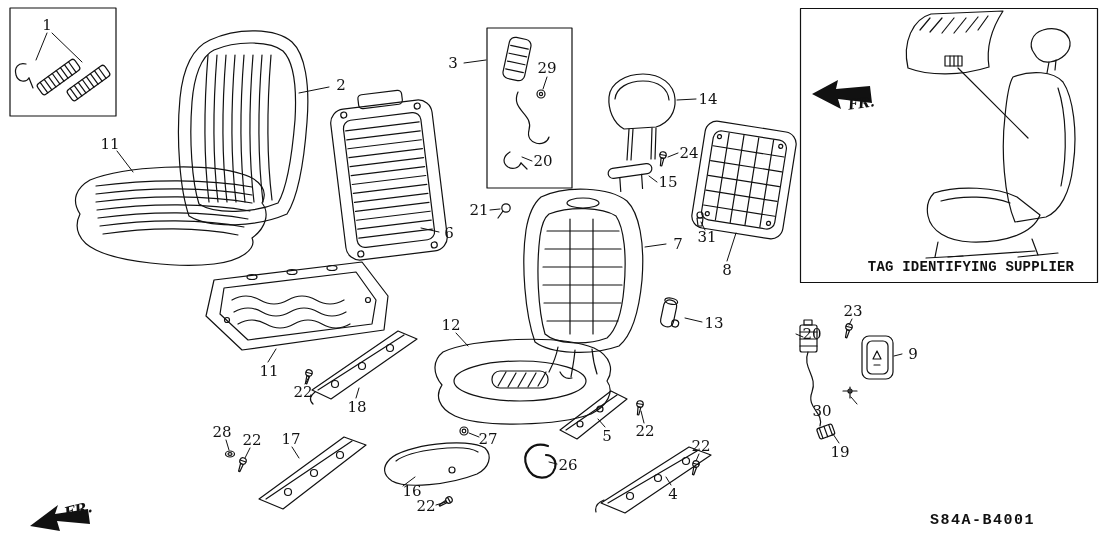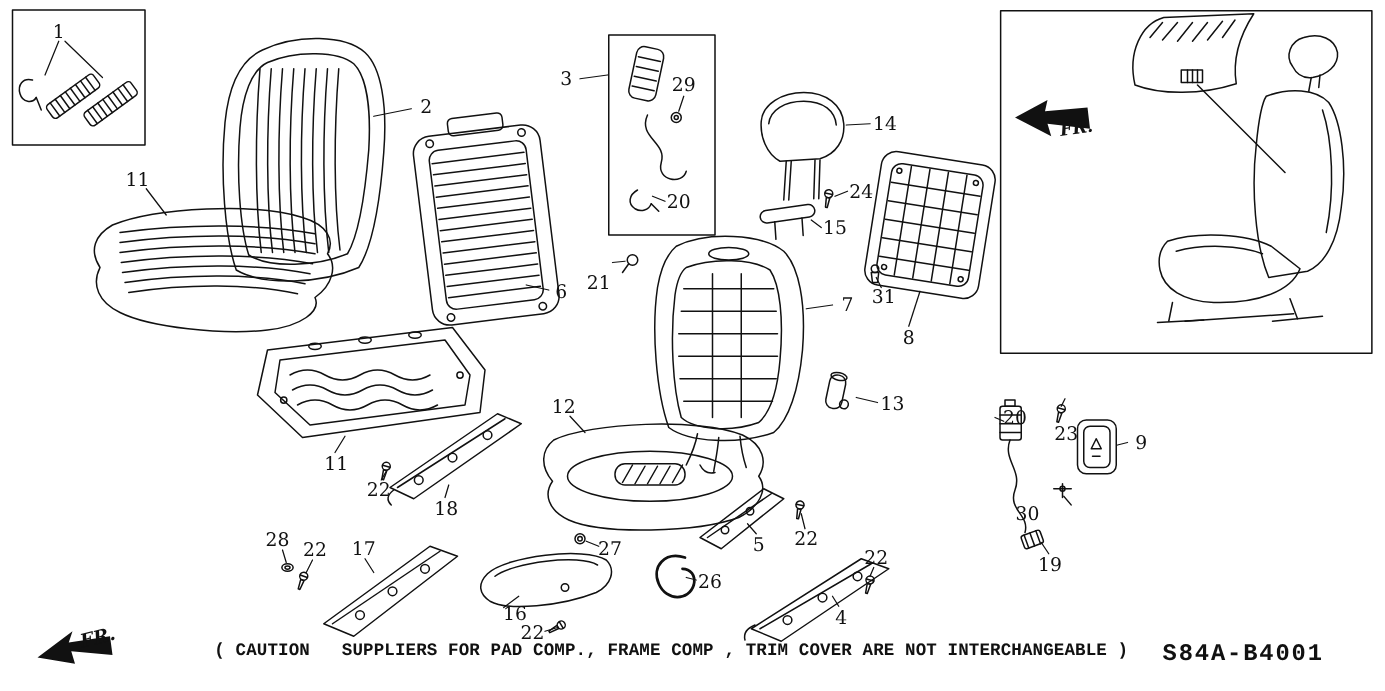--- a/index.html
+++ b/index.html
@@ -14,21 +14,21 @@
     font-size:15px; font-weight:500; color:#111; white-space:nowrap;
     font-family:"DejaVu Serif", serif;
   }
   .caution {
     position:absolute; left:0; top:513px; width:1074px; text-align:center;
     font-family:"Liberation Mono", monospace; font-weight:700; font-size:14px;
     color:#111; white-space:pre; letter-spacing:0.1px;
   }
   .diagram-code {
     position:absolute; left:930px; top:512px;
-    font-family:"Liberation Mono", monospace; font-weight:700; font-size:19px;
+    font-family:"Liberation Mono", monospace; font-weight:700; font-size:15px;
     letter-spacing:1.5px; color:#111;
   }
   .inset-title {
     position:absolute; left:853px; top:259px; width:236px; text-align:center;
     font-family:"Liberation Mono", monospace; font-weight:700; font-size:14px;
     letter-spacing:0.2px; color:#111;
   }
   .fr-bottom {
     position:absolute; left:64px; top:501px; font-size:15px; font-weight:700;
     font-style:italic; transform:rotate(-14deg); color:#111;
@@ -411,21 +411,21 @@
   <div id="callout-layer">
       <span class="callout" style="left: 47px; top: 25px;">1</span>
       <span class="callout" style="left: 110px; top: 144px;">11</span>
       <span class="callout" style="left: 341px; top: 85px;">2</span>
       <span class="callout" style="left: 453px; top: 63px;">3</span>
       <span class="callout" style="left: 547px; top: 68px;">29</span>
       <span class="callout" style="left: 543px; top: 161px;">20</span>
       <span class="callout" style="left: 708px; top: 99px;">14</span>
       <span class="callout" style="left: 689px; top: 153px;">24</span>
       <span class="callout" style="left: 668px; top: 182px;">15</span>
-      <span class="callout" style="left: 479px; top: 210px; margin-top: 16px;">21</span>
+      <span class="callout" style="left: 479px; top: 210px;">21</span>
       <span class="callout" style="left: 449px; top: 233px;">6</span>
       <span class="callout" style="left: 678px; top: 244px;">7</span>
       <span class="callout" style="left: 707px; top: 237px;">31</span>
       <span class="callout" style="left: 727px; top: 270px;">8</span>
       <span class="callout" style="left: 714px; top: 323px;">13</span>
       <span class="callout" style="left: 451px; top: 325px;">12</span>
       <span class="callout" style="left: 269px; top: 371px;">11</span>
       <span class="callout" style="left: 303px; top: 392px;">22</span>
       <span class="callout" style="left: 357px; top: 407px;">18</span>
       <span class="callout" style="left: 222px; top: 432px;">28</span>
@@ -433,23 +433,23 @@
       <span class="callout" style="left: 291px; top: 439px;">17</span>
       <span class="callout" style="left: 396px; top: 491px; margin-left: 16px;">16</span>
       <span class="callout" style="left: 426px; top: 506px;">22</span>
       <span class="callout" style="left: 488px; top: 439px; text-align: center;">27</span>
       <span class="callout" style="left: 568px; top: 465px;">26</span>
       <span class="callout" style="left: 607px; top: 436px;">5</span>
       <span class="callout" style="left: 645px; top: 431px;">22</span>
       <span class="callout" style="left: 673px; top: 494px;">4</span>
       <span class="callout" style="left: 701px; top: 446px;">22</span>
       <span class="callout" style="left: 785px; top: 334px; margin-left: 27px;">20</span>
-      <span class="callout" style="left: 853px; top: 311px; margin-top: 36px;">23</span>
+      <span class="callout" style="left: 853px; top: 311px;">23</span>
       <span class="callout" style="left: 913px; top: 354px;">9</span>
       <span class="callout" style="left: 822px; top: 411px;">30</span>
       <span class="callout" style="left: 840px; top: 452px;">19</span>
     </div>
 
-  <div class="caution">( CAUTION   SUPPLIERS FOR PAD COMP., FRAME COMP , TRIM COVER ARE NOT INTERCHANGEABLE )</div>
   <div class="diagram-code">S84A-B4001</div>
+  <div class="inset-title">TAG IDENTIFYING SUPPLIER</div>
   <div class="fr-bottom">FR.</div>
   <div class="fr-inset">FR.</div>
 </div>
 
 </body></html>

